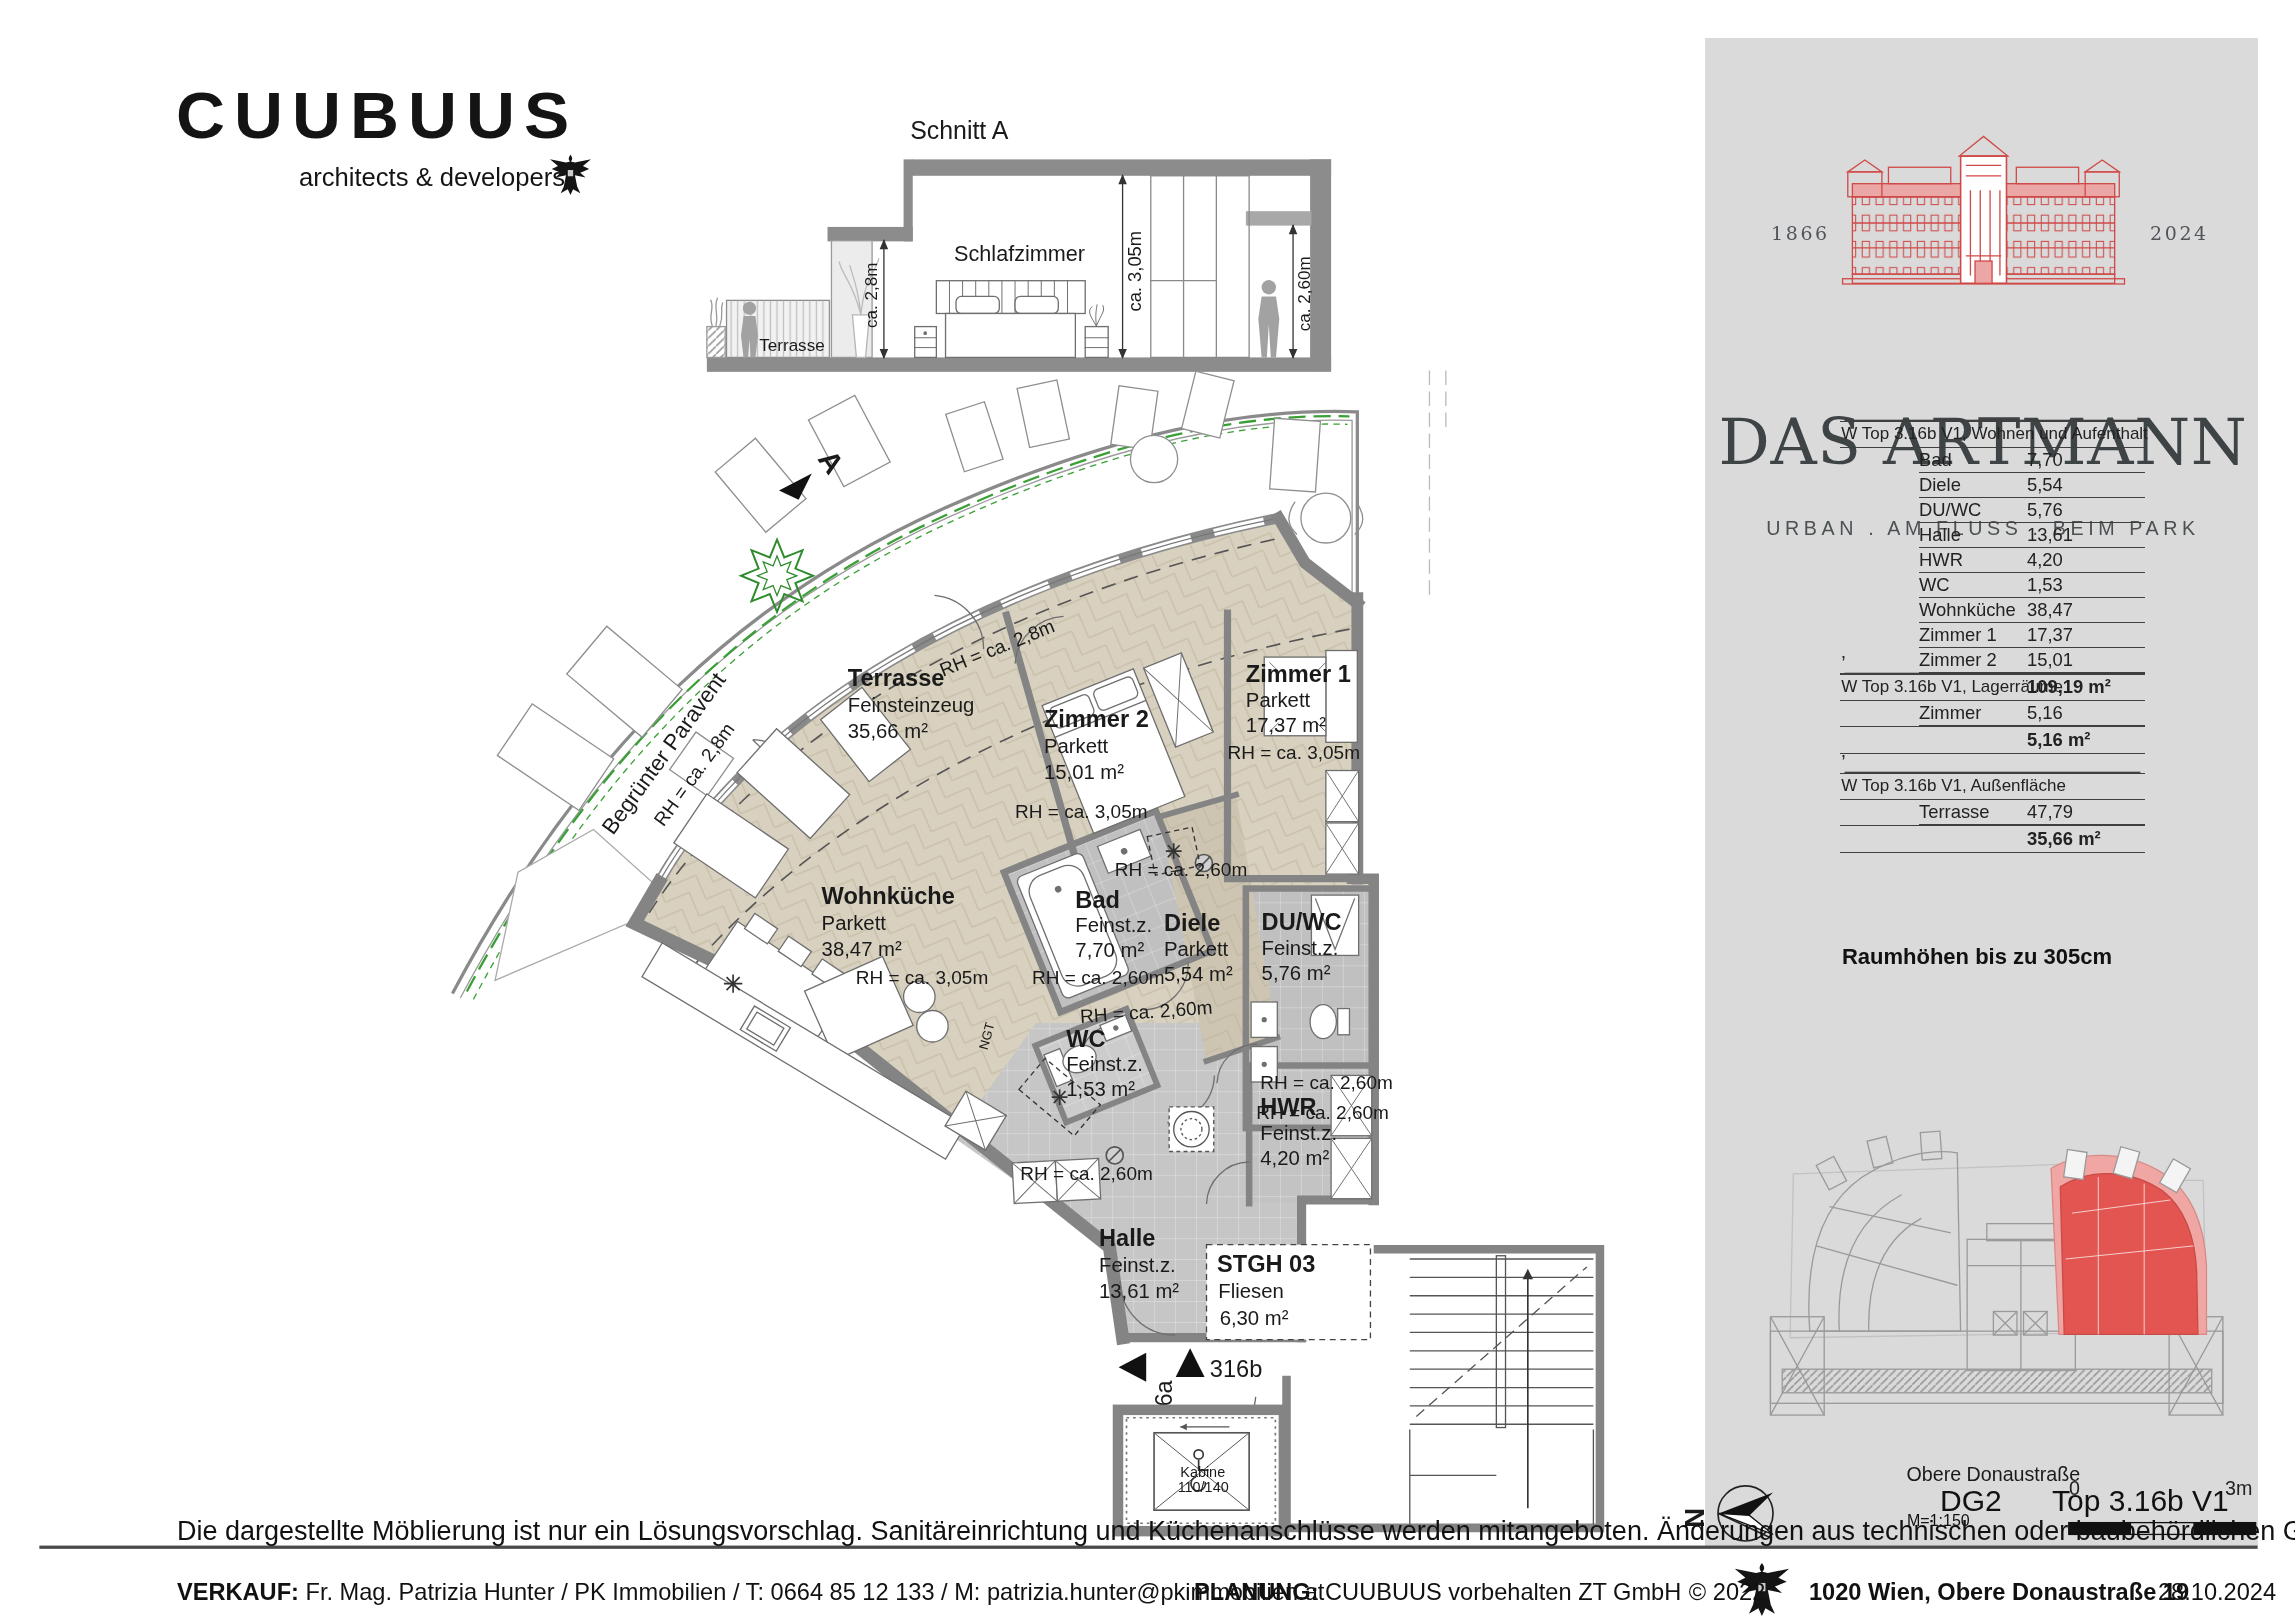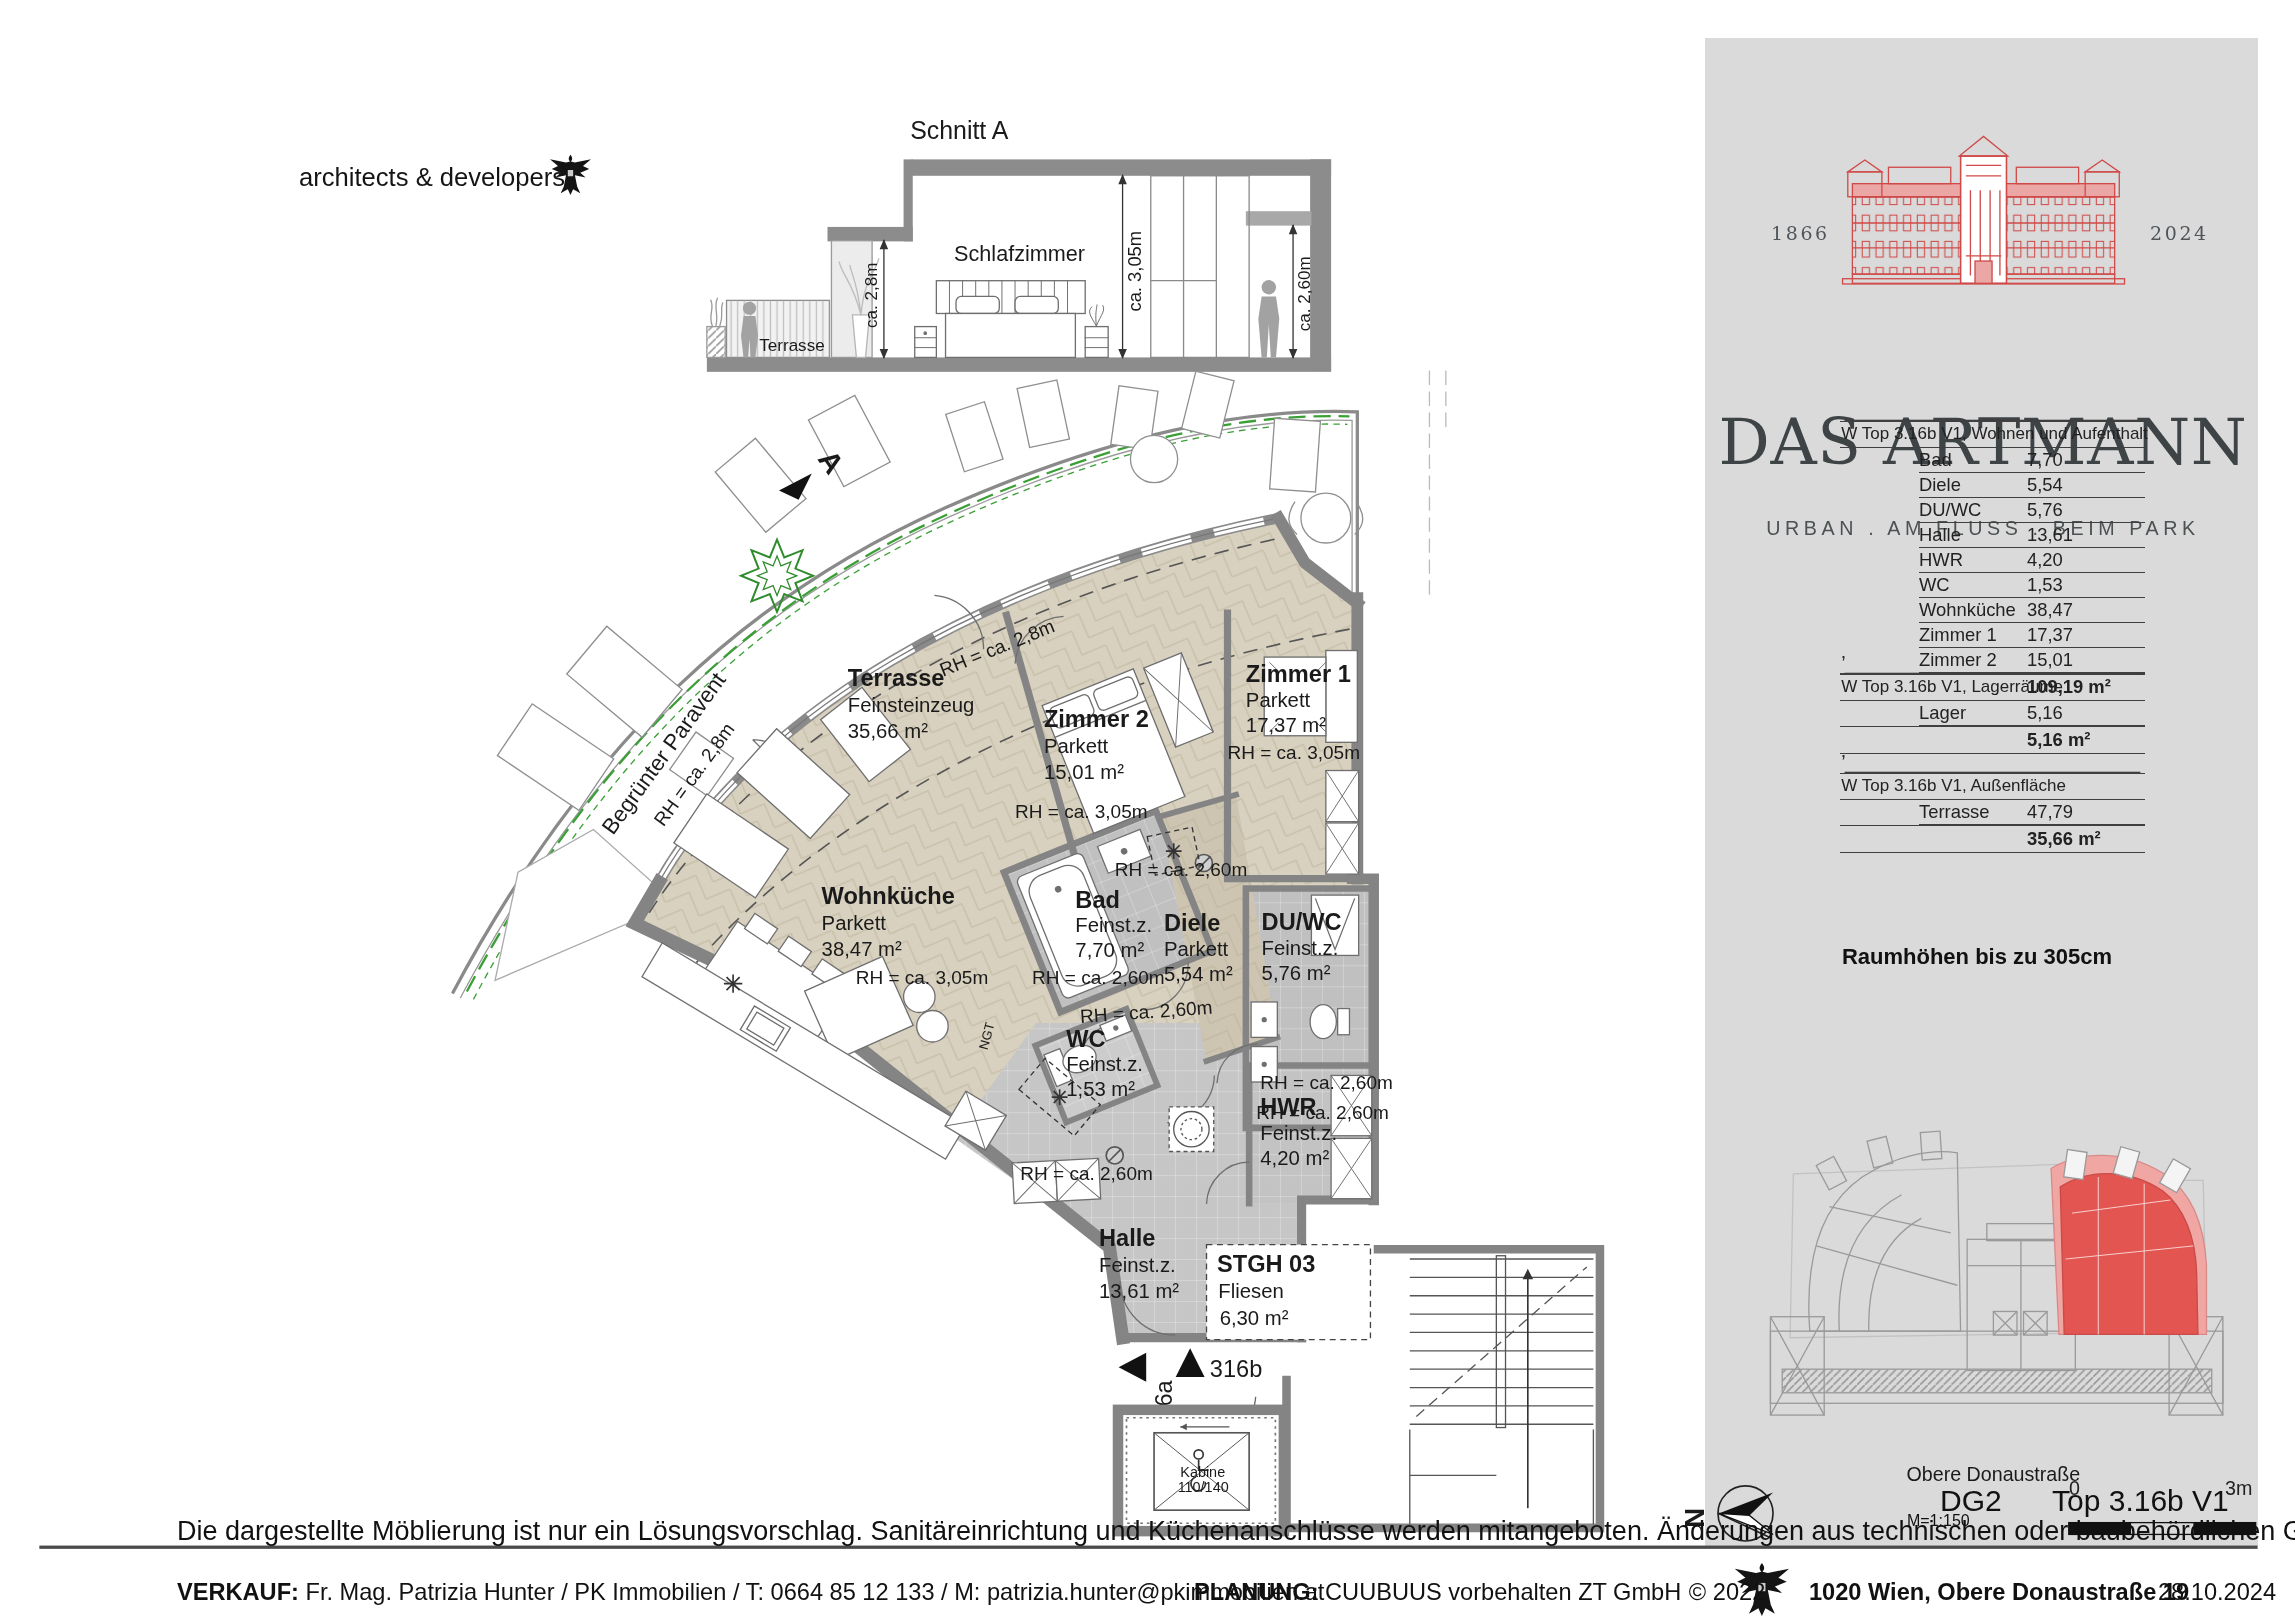--- a/index.html
+++ b/index.html
@@ -549,20 +549,23 @@
       <rect x="44" y="40" width="12" height="14" fill="#cccccc"></rect>
     </g>
     <g transform="translate(2642,2378) scale(0.9)" fill="#141414">
       <path d="M50,6 C55,13 55,16 51,21 L60,23 L96,16 L78,31 L92,38 L72,46 L84,57 L60,52 L65,77 L72,92 L56,83 L50,96 L44,83 L28,92 L35,77 L40,52 L16,57 L28,46 L8,38 L22,31 L4,16 L40,23 L49,21 C45,16 45,13 50,6 Z"></path>
       <rect x="44" y="40" width="12" height="14" fill="#cccccc"></rect>
     </g>
 
     <rect x="60" y="2357" width="3383" height="5" fill="#4a4a4a"></rect>
   </svg>
 
+  <div class="abs" style="left:176px;top:79px;">
+    <div class="logo-word">CUUBUUS</div>
+  </div>
   <div class="abs logo-tag" style="left:299px;top:163px;">architects &amp; developers</div>
 
   <div class="abs serif artmann-year" style="left:1771px;top:222px;">1866</div>
   <div class="abs serif artmann-year" style="left:2150px;top:222px;">2024</div>
   <div class="abs serif artmann-title" style="left:1983px;top:405px;transform:translateX(-50%);">DAS ARTMANN</div>
   <div class="abs artmann-sub" style="left:1983px;top:517px;transform:translateX(-50%);">URBAN . AM FLUSS . BEIM PARK</div>
 
   <div class="ptable" style="top:421px;">
     <div class="pt-header">W Top 3.16b V1, Wohnen und Aufenthalt</div>
     <div class="pt-row">
@@ -601,21 +604,21 @@
         <span class="pt-l">Zimmer 2</span>
         <span class="pt-v">15,01</span>
       </div>
     <div class="pt-total">109,19 m²</div>
   </div>
 
   <div class="ptable" style="top:657px;">
     <div class="pt-tick">’</div>
     <div class="pt-header">W Top 3.16b V1, Lagerräume</div>
     <div class="pt-row">
-        <span class="pt-l">Lager</span>
+        <span class="pt-l">Zimmer</span>
         <span class="pt-v">5,16</span>
       </div>
     <div class="pt-total">5,16 m²</div>
   </div>
 
   <div class="ptable" style="top:756px;">
     <div class="pt-tick">’</div>
     <div class="pt-header">W Top 3.16b V1, Außenfläche</div>
     <div class="pt-row">
         <span class="pt-l">Terrasse</span>

